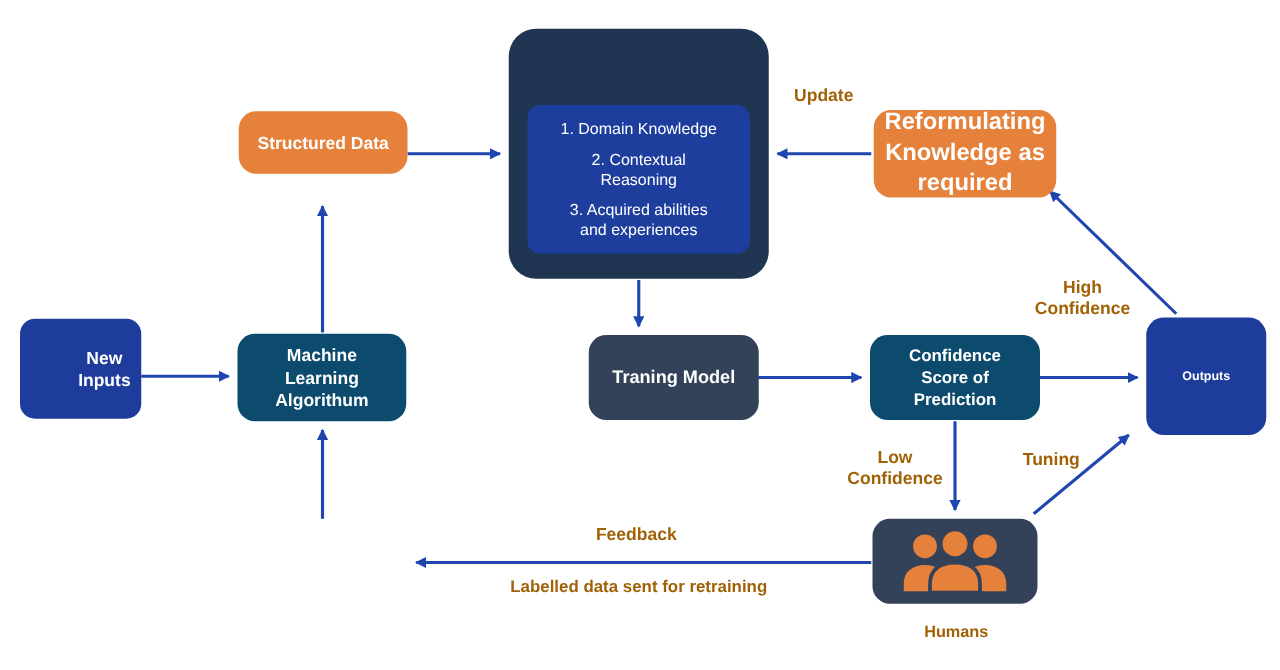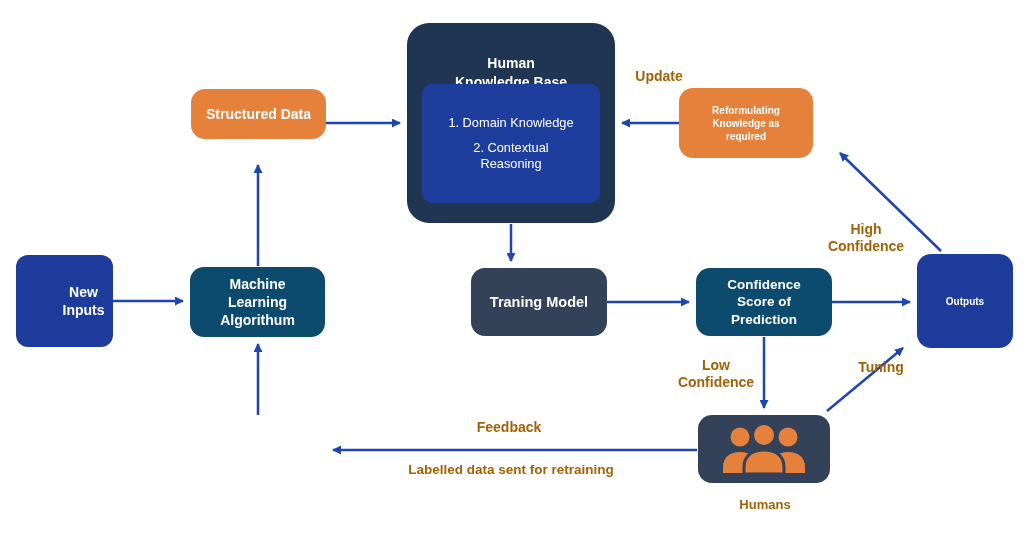--- a/index.html
+++ b/index.html
@@ -11,46 +11,46 @@
   .node {
     position:absolute; display:flex; align-items:center; justify-content:center;
     text-align:center; color:#ffffff; font-weight:bold; border-radius:14px;
     font-size:14px; line-height:1.3; white-space:pre-line; box-sizing:border-box;
   }
   .blue   { background:#1E3C9C; }
   .purple { background:#0c4a6e; }
   .orange { background:#E5813B; }
   .slate  { background:#344259; }
 
-  #new-inputs     { left:16px;  top:255px; width:97px;  height:92px; border-radius:12px;padding-left:38px; }
+  #new-inputs     { left:16px;  top:255px; width:97px;  height:80px; border-radius:12px;padding-left:38px; }
   #ml-algorithm   { left:190px; top:267px; width:135px; height:70px; }
   #structured-data{ left:191px; top:89px;  width:135px; height:50px; }
   #traning-model  { left:443px; top:268px; width:136px; height:68px; font-size:14.5px;margin-left:28px; }
   #confidence     { left:696px; top:268px; width:136px; height:68px; font-size:13.5px; }
   #outputs        { left:917px; top:254px; width:96px;  height:94px; font-size:10px; }
-  #reformulating  { left:679px; top:88px;  width:134px; height:70px; font-size:10px; }
+  #reformulating  { left:699px; top:88px;  width:146px; height:70px; font-size:19px; }
   #retraining     { left:190px; top:416px; width:136px; height:68px; }
   #humans-box     { left:698px; top:415px; width:132px; height:68px; }
 
   #hkb { left:407px; top:23px; width:208px; height:200px; border-radius:22px;
          display:block; background:#1F3552; }
   .hkb-title { padding-top:13px; text-align:center; color:#fff; font-weight:bold;
                font-size:14px; line-height:1.35; white-space:pre-line; }
   .hkb-inner { position:absolute; left:15px; top:61px; width:178px; height:119px;
                background:#1E3E9E; border-radius:10px; color:#ffffff; font-weight:normal;
                font-size:12.8px; display:flex; flex-direction:column; justify-content:center;
                gap:9px; text-align:center; padding:0 25px; box-sizing:border-box; line-height:1.25; }
   .elabel {
     position:absolute; color:#a16207; font-weight:bold; font-size:14px;
     text-align:center; white-space:pre-line; transform:translate(-50%,-50%); line-height:1.2;
   }
   #lbl-update          { left:659px; top:76px;  }
   #lbl-high-confidence { left:866px; top:238px; }
   #lbl-low-confidence  { left:716px; top:374px; }
-  #lbl-tuning          { left:841px; top:367px;margin-left:40px; }
+  #lbl-tuning          { left:841px; top:367px; }
   #lbl-feedback        { left:509px; top:427px; }
   #lbl-labelled        { left:511px; top:470px; font-size:13.5px; }
   #lbl-humans          { left:765px; top:505px; font-size:13px; }
 </style>
 </head>
 <body>
 
 <div id="canvas">
 
   <svg id="arrows" width="1024" height="536" viewBox="0 0 1024 536">
@@ -78,25 +78,24 @@
   <div class="node blue" id="new-inputs">New
 Inputs</div>
 
   <div class="node purple" id="ml-algorithm">Machine
 Learning
 Algorithum</div>
 
   <div class="node orange" id="structured-data">Structured Data</div>
 
   <div class="node" id="hkb">
-    <div class="hkb-title">Human
-Knowledge Base</div>
     <div class="hkb-inner">
       <div>1. Domain Knowledge</div>
       <div>2. Contextual Reasoning</div>
+      <div>3. Acquired abilities and experiences</div>
     </div>
   </div>
 
   <div class="node slate" id="traning-model">Traning Model</div>
 
   <div class="node purple" id="confidence">Confidence
 Score of
 Prediction</div>
 
   <div class="node blue" id="outputs">Outputs</div>

